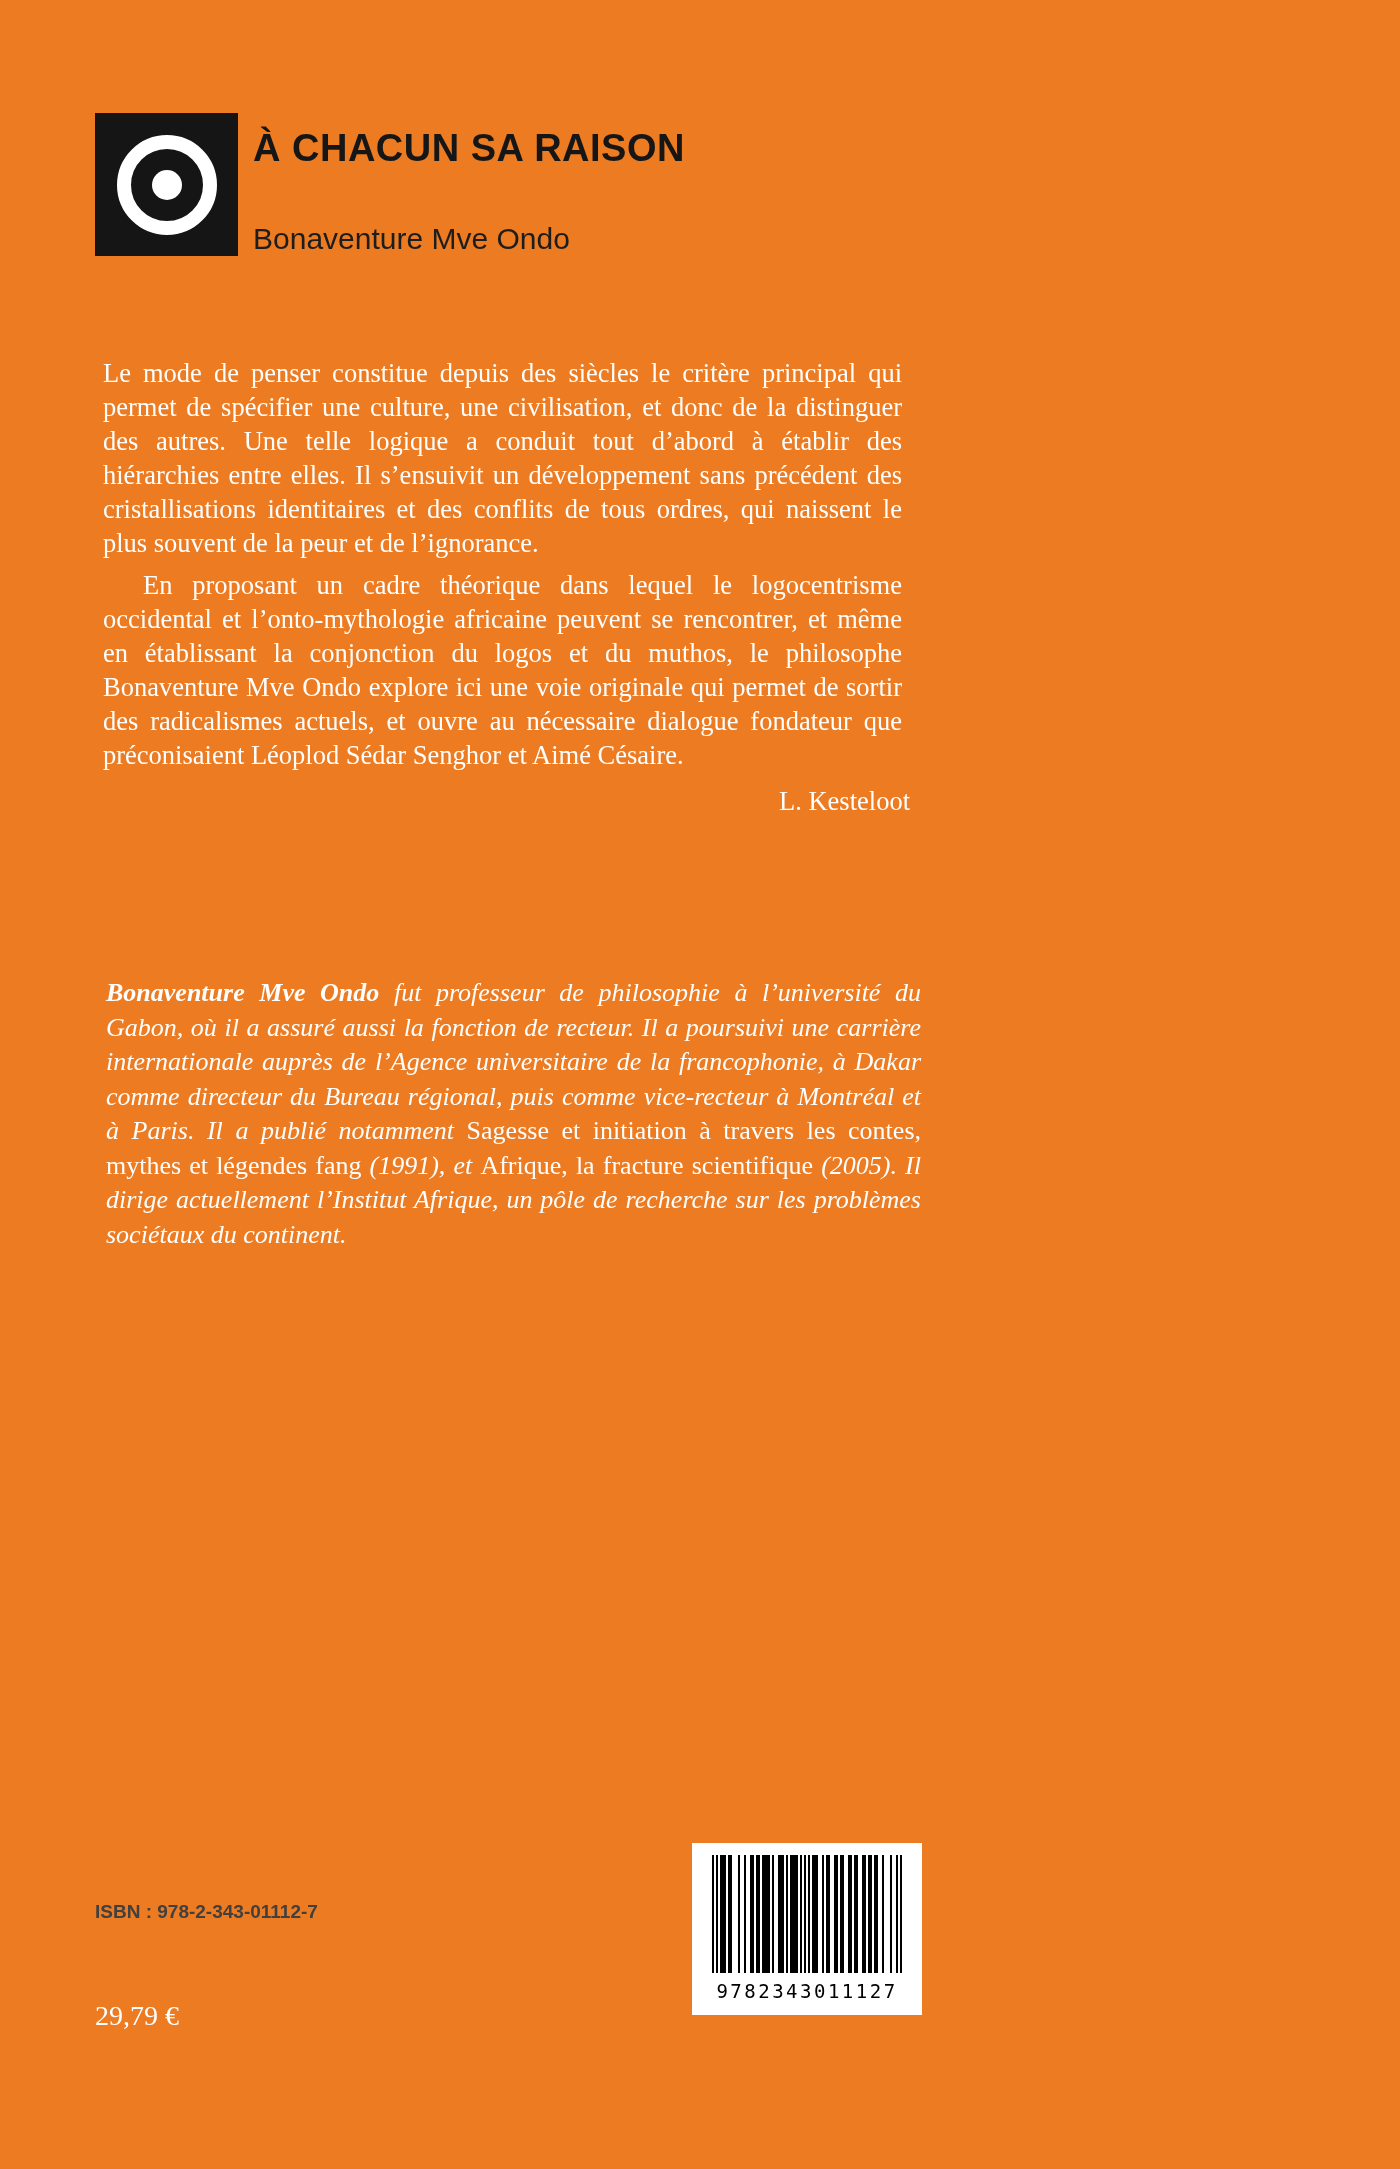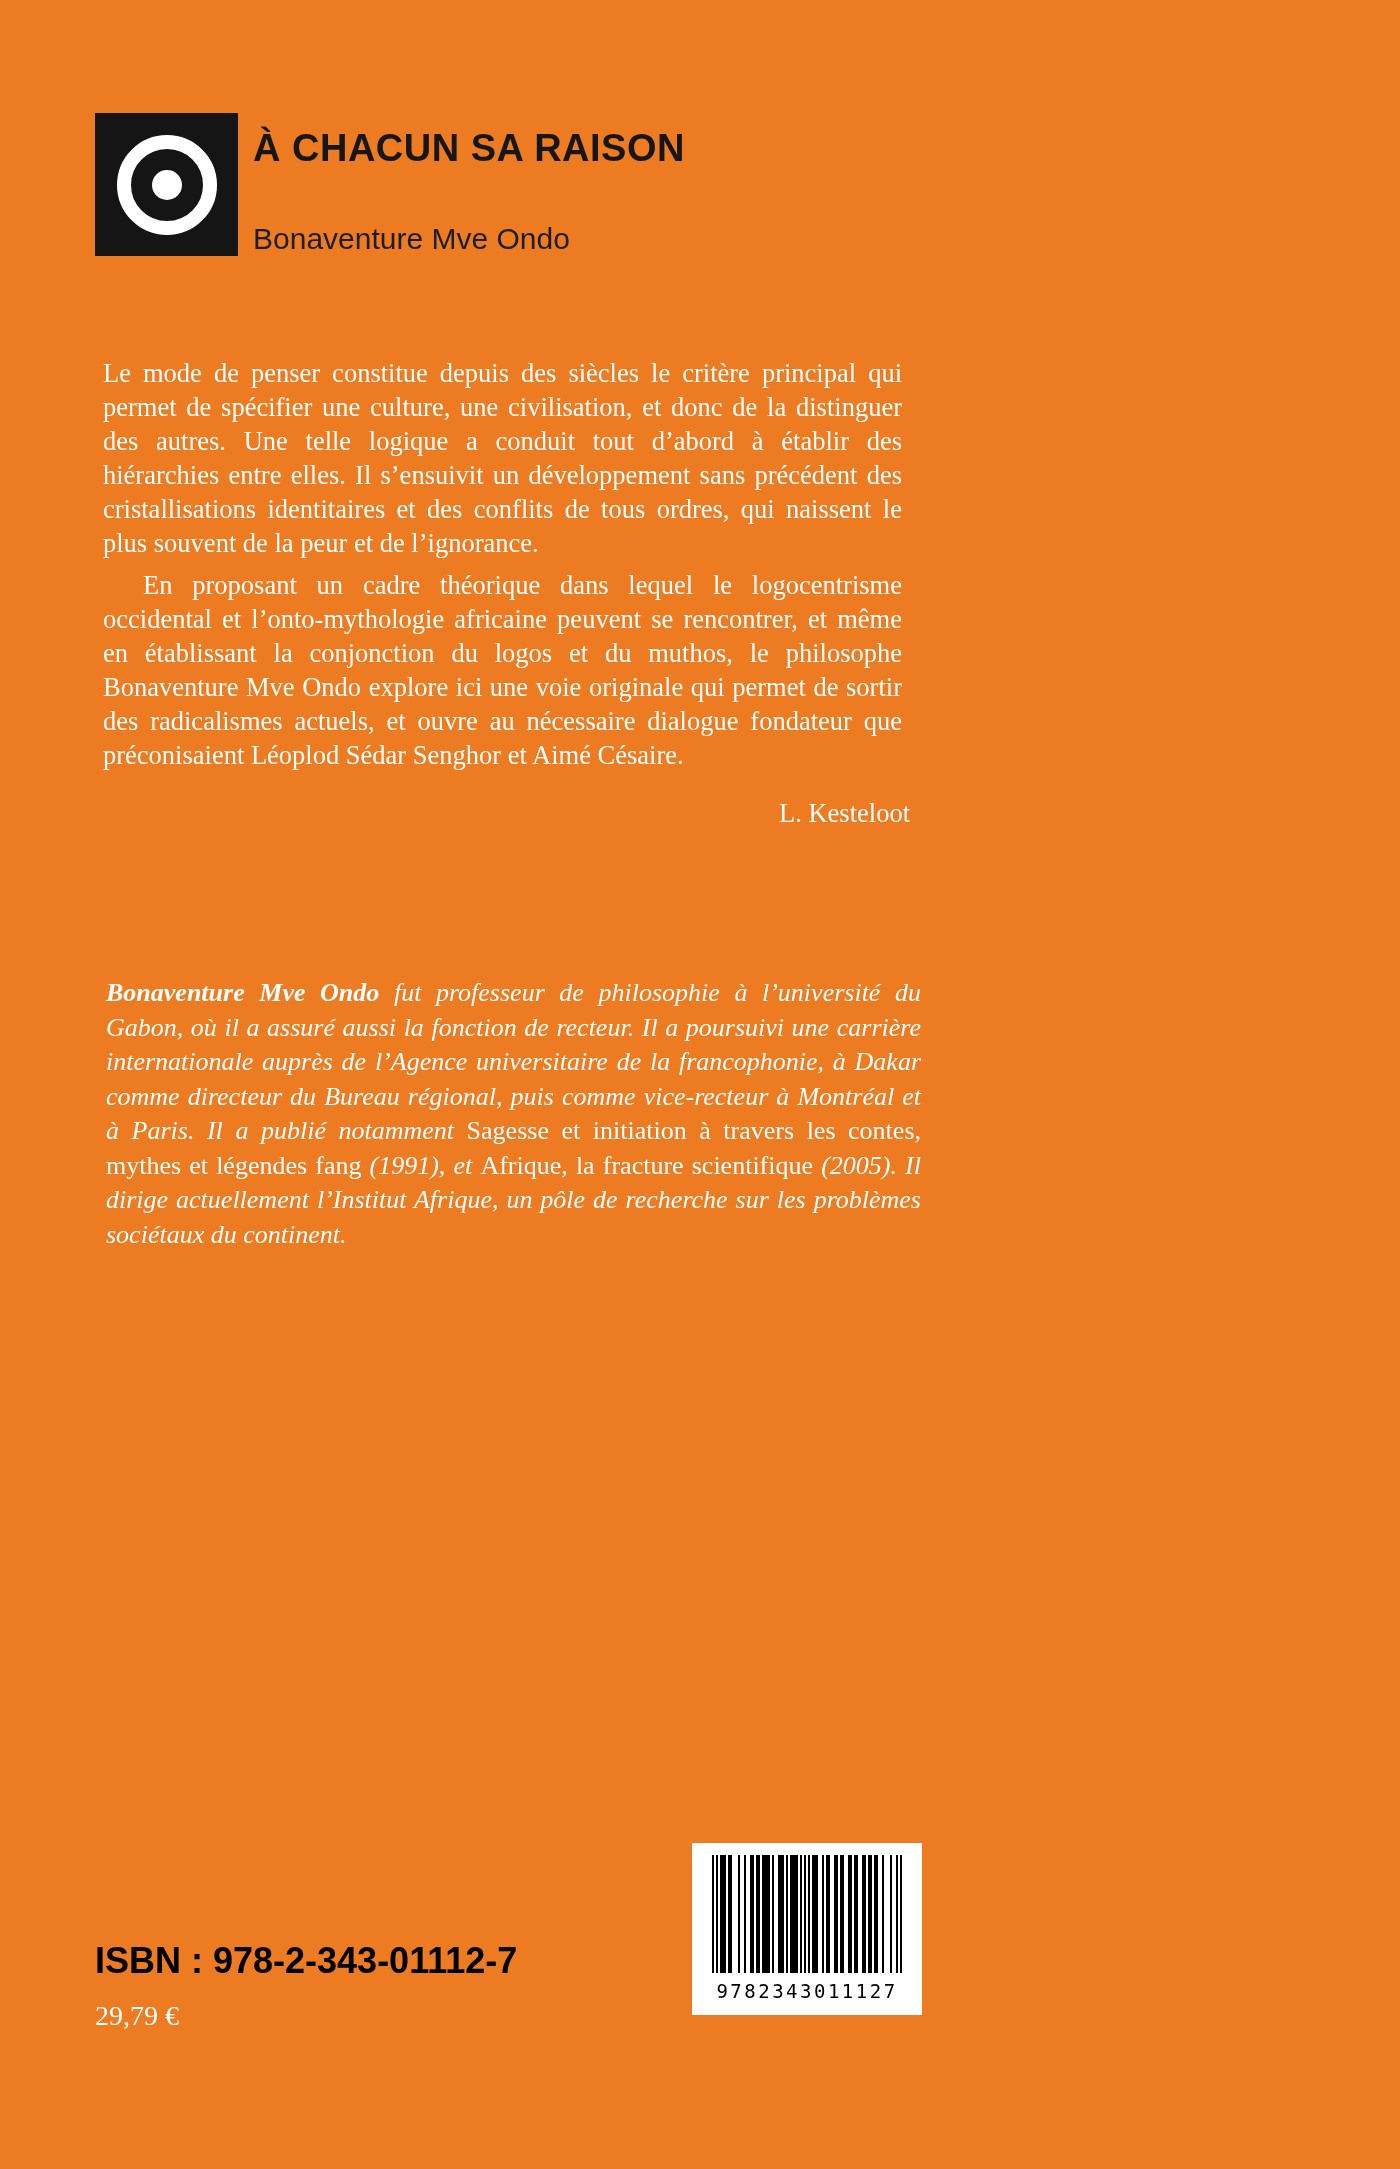--- a/index.html
+++ b/index.html
@@ -80,21 +80,21 @@
     color: #ffffff;
   }
   .blurb p {
     margin: 8px;
     font-size: 26.5px;
     line-height: 34px;
     text-align: justify;
   }
   .blurb p.indent { text-indent: 40px; }
   .signature {
-    margin-top: 24px;
+    margin-top: 12px;
     font-size: 26.5px;
     line-height: 34px;
     text-align: right;
     color: #ffffff;
   }
 
   
   .bio {
     position: absolute;
     left: 106px;
@@ -106,25 +106,25 @@
     line-height: 34.5px;
     text-align: justify;
   }
   .bio .bio-bold { font-weight: 700; }
   .bio .roman { font-style: normal; }
 
   
   .isbn {
     position: absolute;
     left: 95px;
-    top: 1940px;
+    top: 1901px;
     font-family: "Liberation Sans", sans-serif;
     font-weight: 700;
-    font-size: 36px;
-    color: #000000;
+    font-size: 19px;
+    color: #404040;
   }
   .price {
     position: absolute;
     left: 95px;
     top: 2000px;
     font-size: 28px;
     color: #ffffff;
   }
   .barcode {
     position: absolute;

